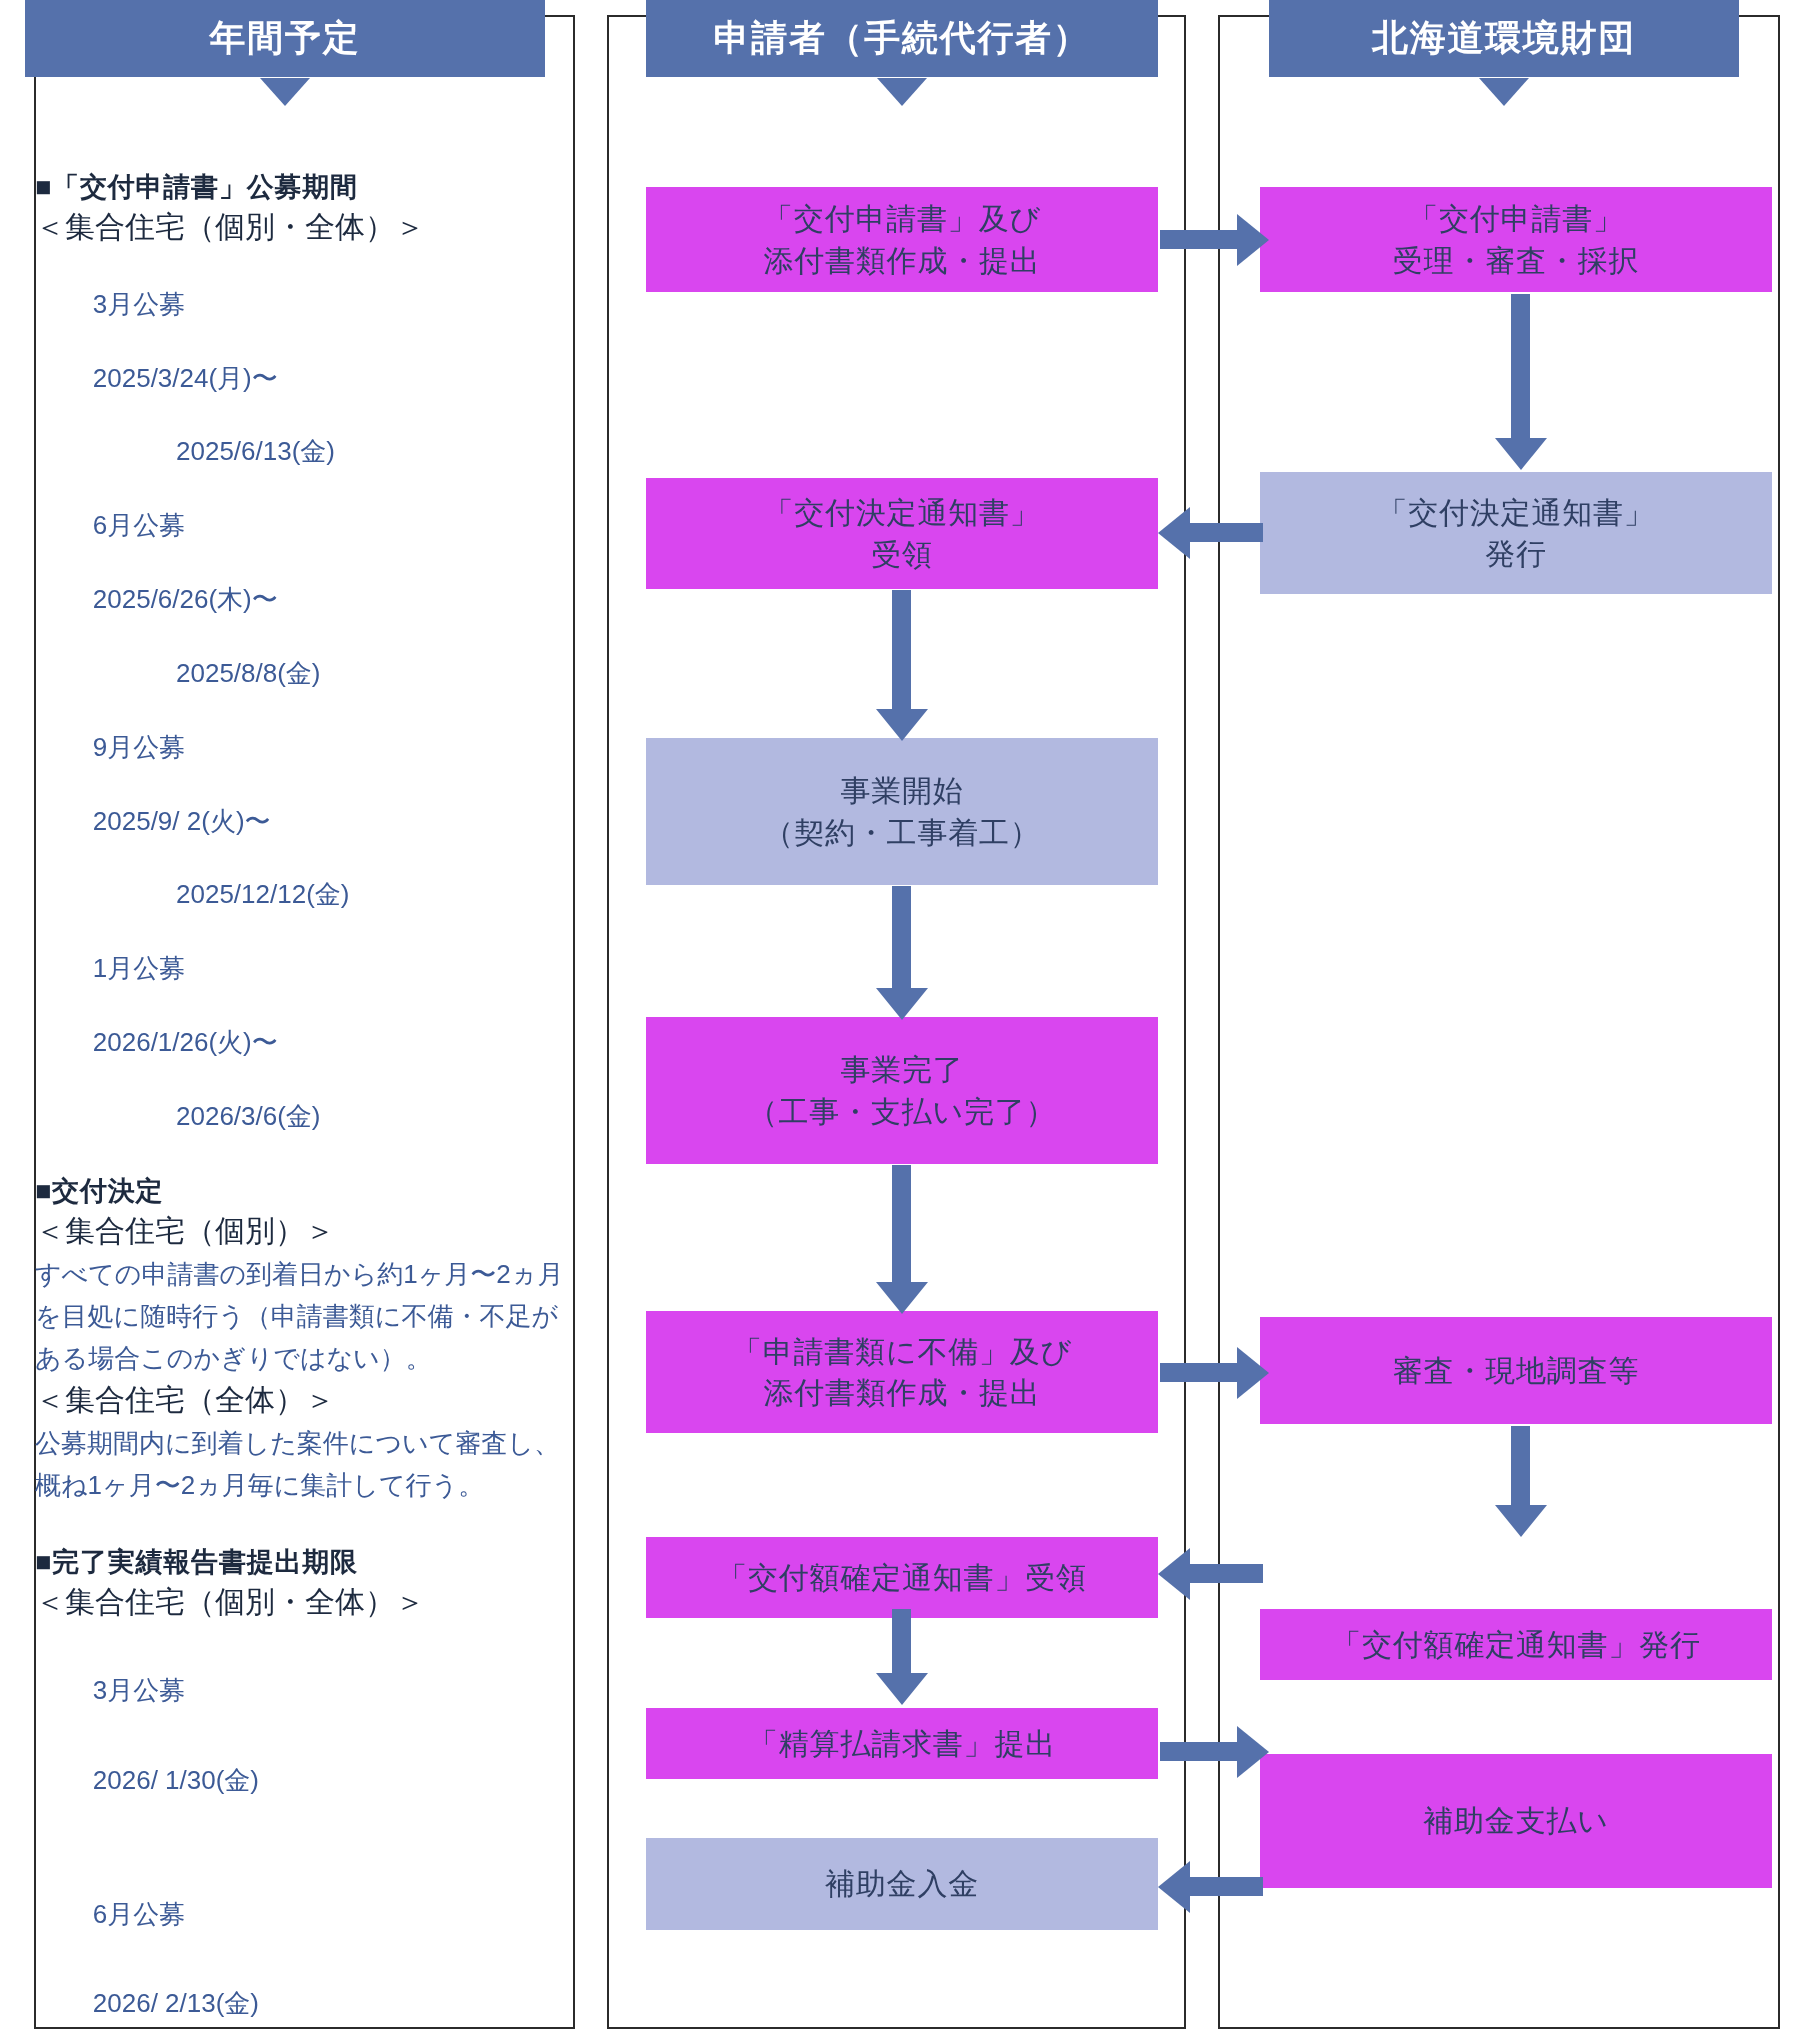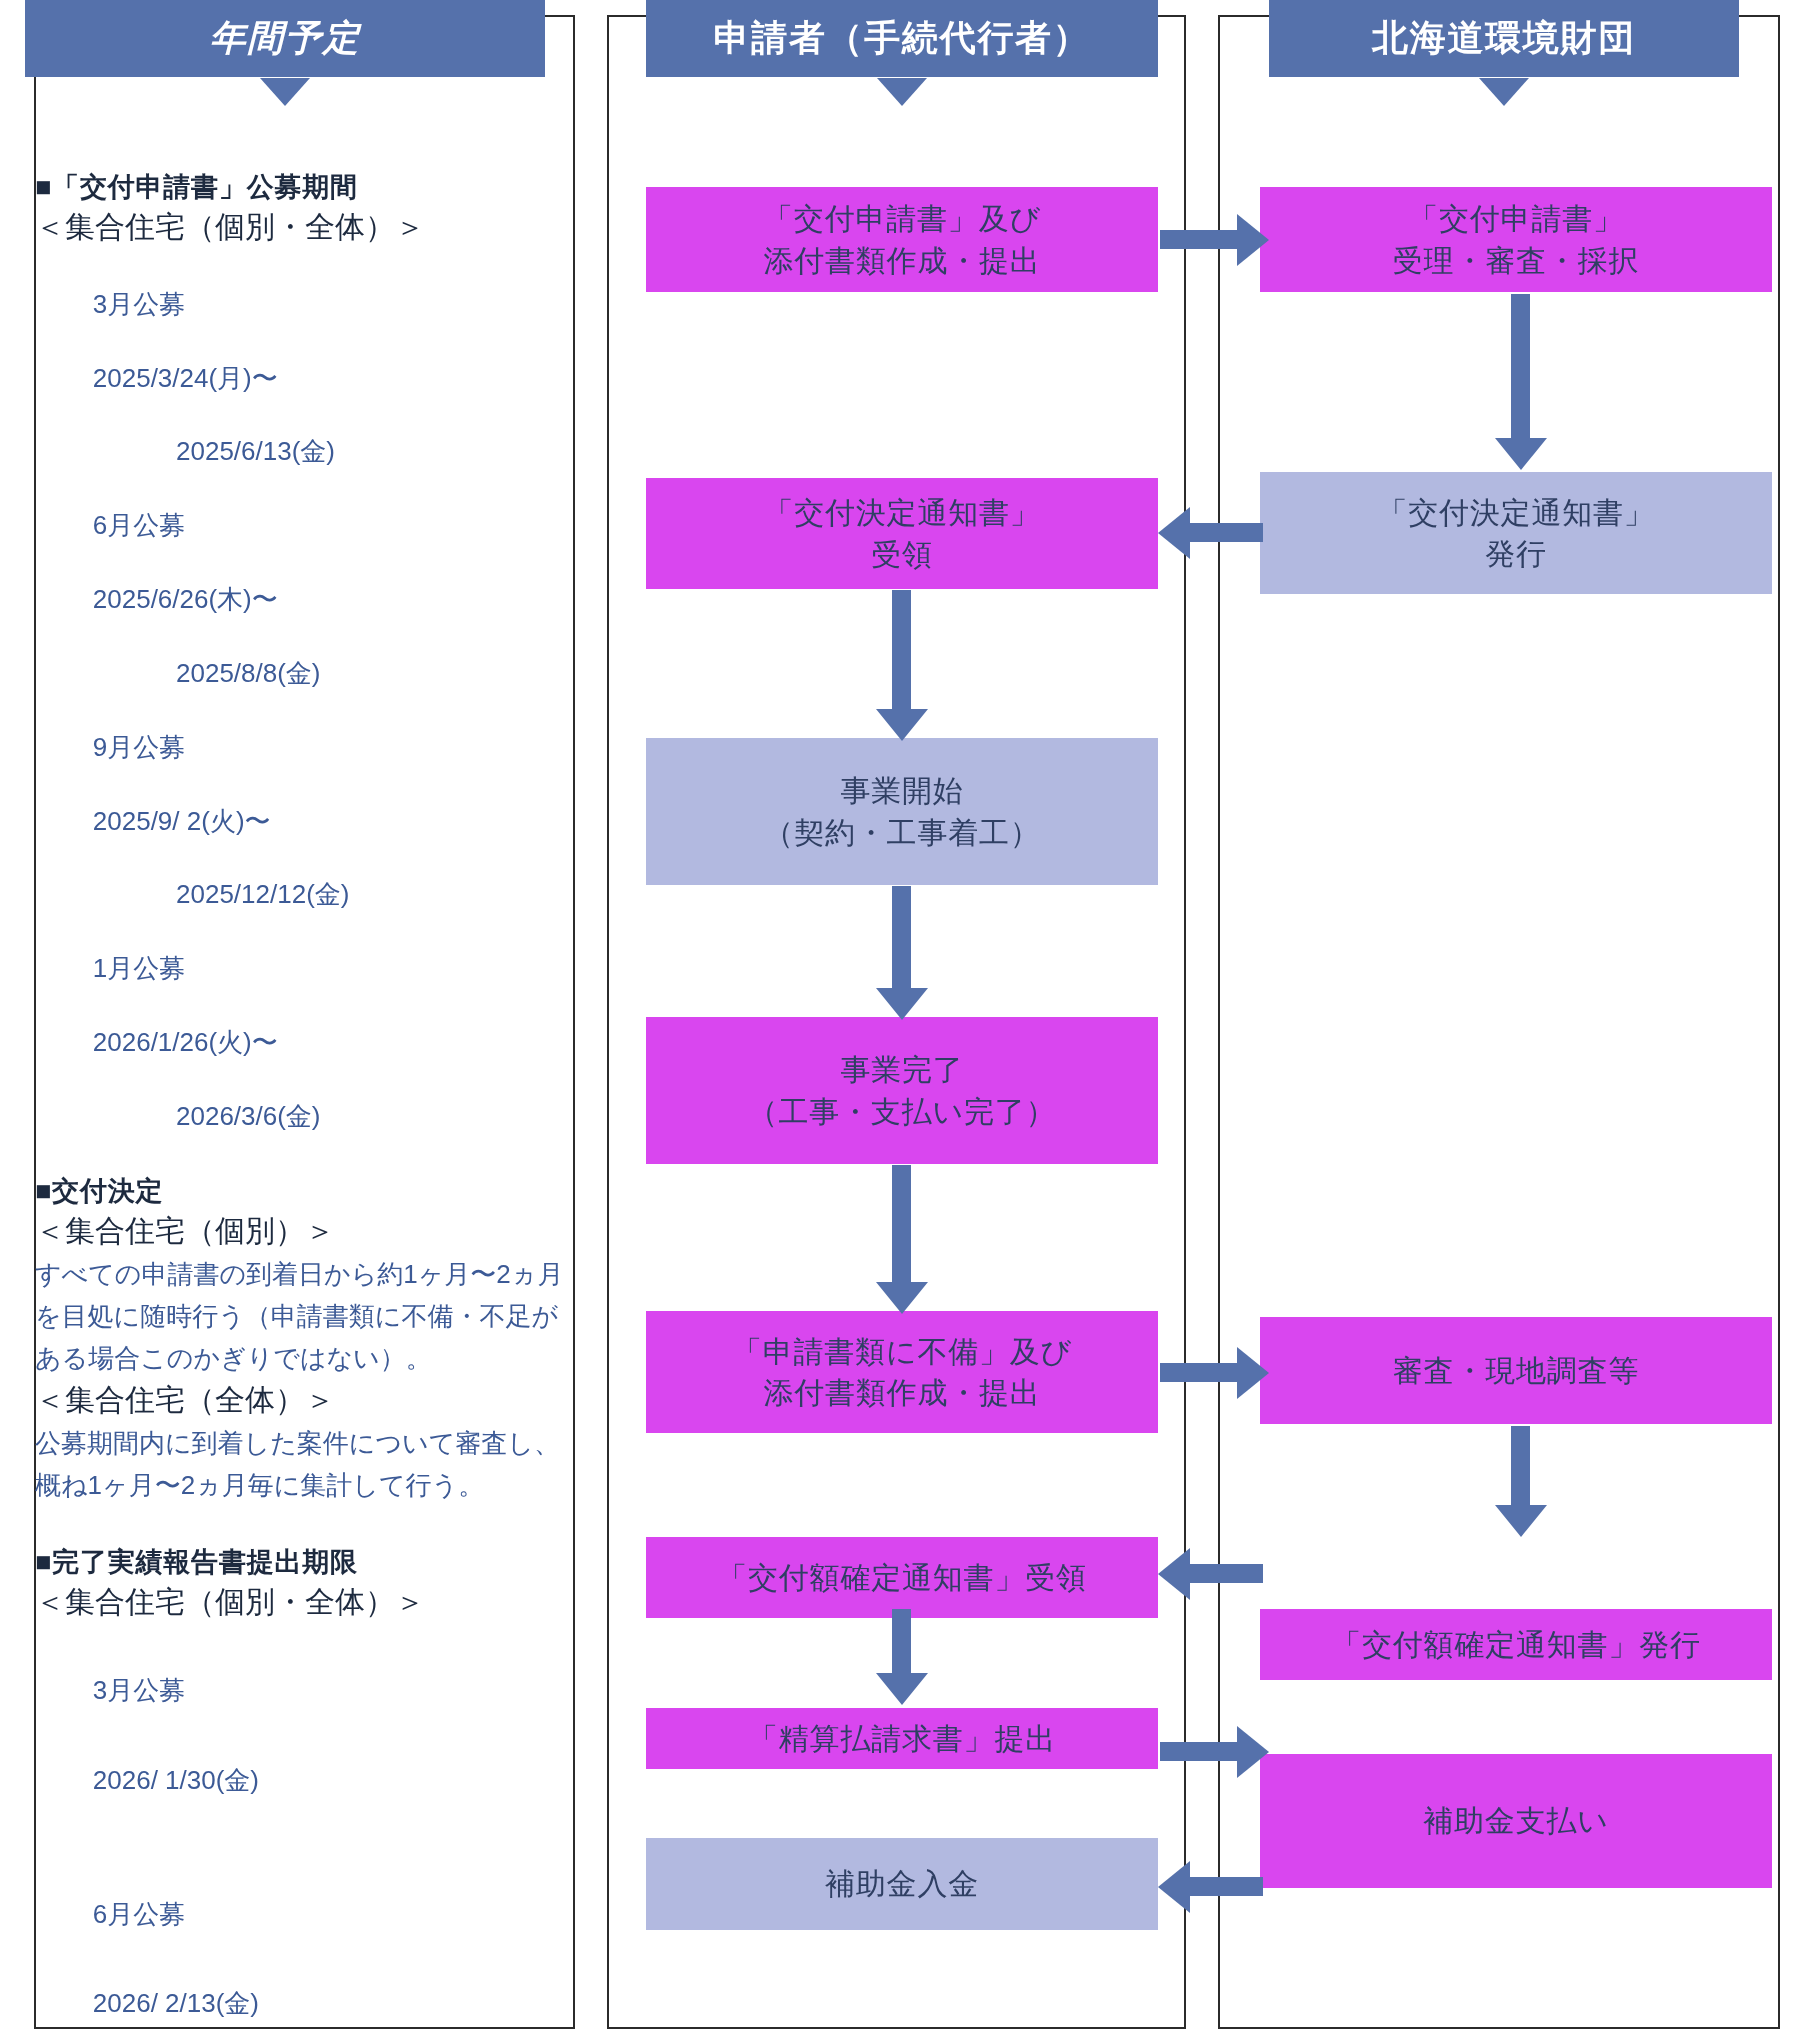--- a/index.html
+++ b/index.html
@@ -42,21 +42,21 @@
   .banner .tail {
     position: absolute;
     bottom: -28.5px;
     left: 50%;
     transform: translateX(-50%);
     width: 0; height: 0;
     border-left: 25px solid transparent;
     border-right: 25px solid transparent;
     border-top: 28.5px solid #5571ab;
   }
-  #banner-left  { left: 25px;   top: 0;  width: 520px; font-style: italic; }
+  #banner-left  { left: 25px;   top: 0;  width: 520px; }
   #banner-mid   { left: 646px;  top: 0;  width: 512px; }
   #banner-right { left: 1269px; top: 0;  width: 470px; }
 
   
   #left-text {
     position: absolute;
     left: 35px;
     top: 168px;
     width: 537px;
     font-size: 26px;
@@ -232,21 +232,21 @@
     <div>
       <div>「申請書類に不備」及び</div>
       <div>添付書類作成・提出</div>
     </div>
   </div>
 
   <div class="fbox light" id="box-a5" style="left:646px; top:1537px; width:512px; height:81px;">
     <div>「交付額確定通知書」受領</div>
   </div>
 
-  <div class="fbox light" id="box-a6" style="left:646px; top:1708px; width:512px; height:61px;">
+  <div class="fbox light" id="box-a6" style="left:646px; top:1708px; width:512px; height:71px;">
     <div>「精算払請求書」提出</div>
   </div>
 
   <div class="fbox dark" id="box-a7" style="left:646px; top:1838px; width:512px; height:92px;">
     <div>補助金入金</div>
   </div>
 
   <div class="fbox light" id="box-f0" style="left:1260px; top:187px; width:512px; height:105px;">
     <div>
       <div>「交付申請書」</div>

